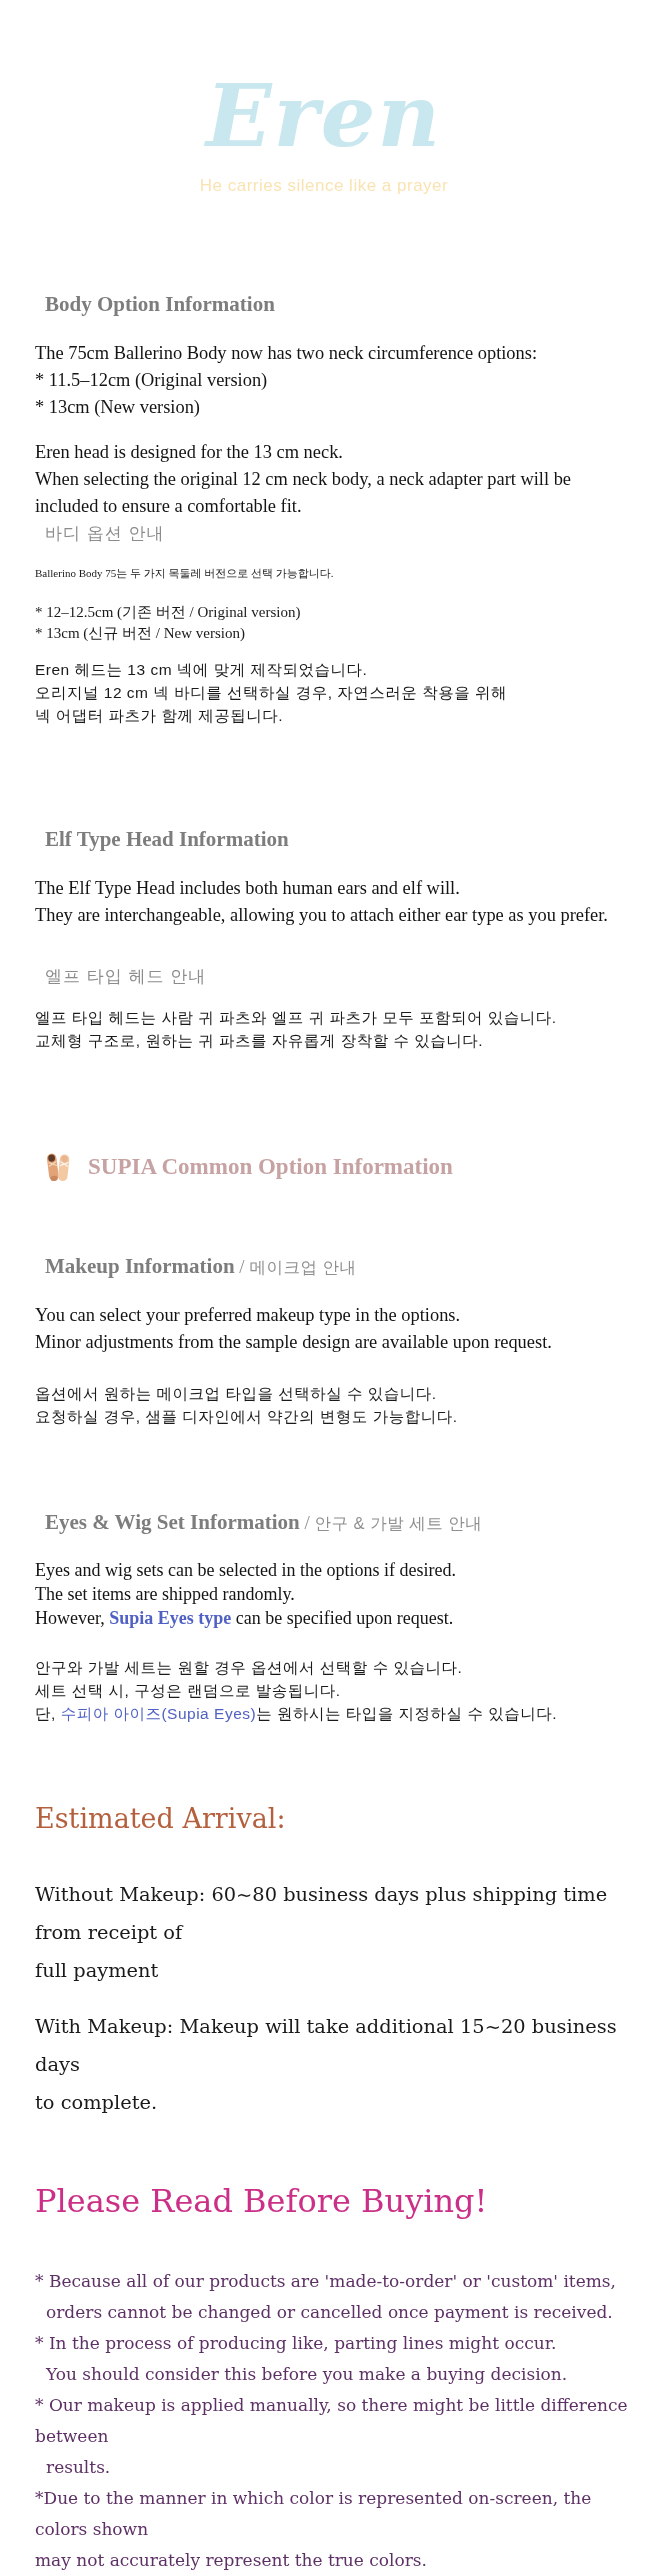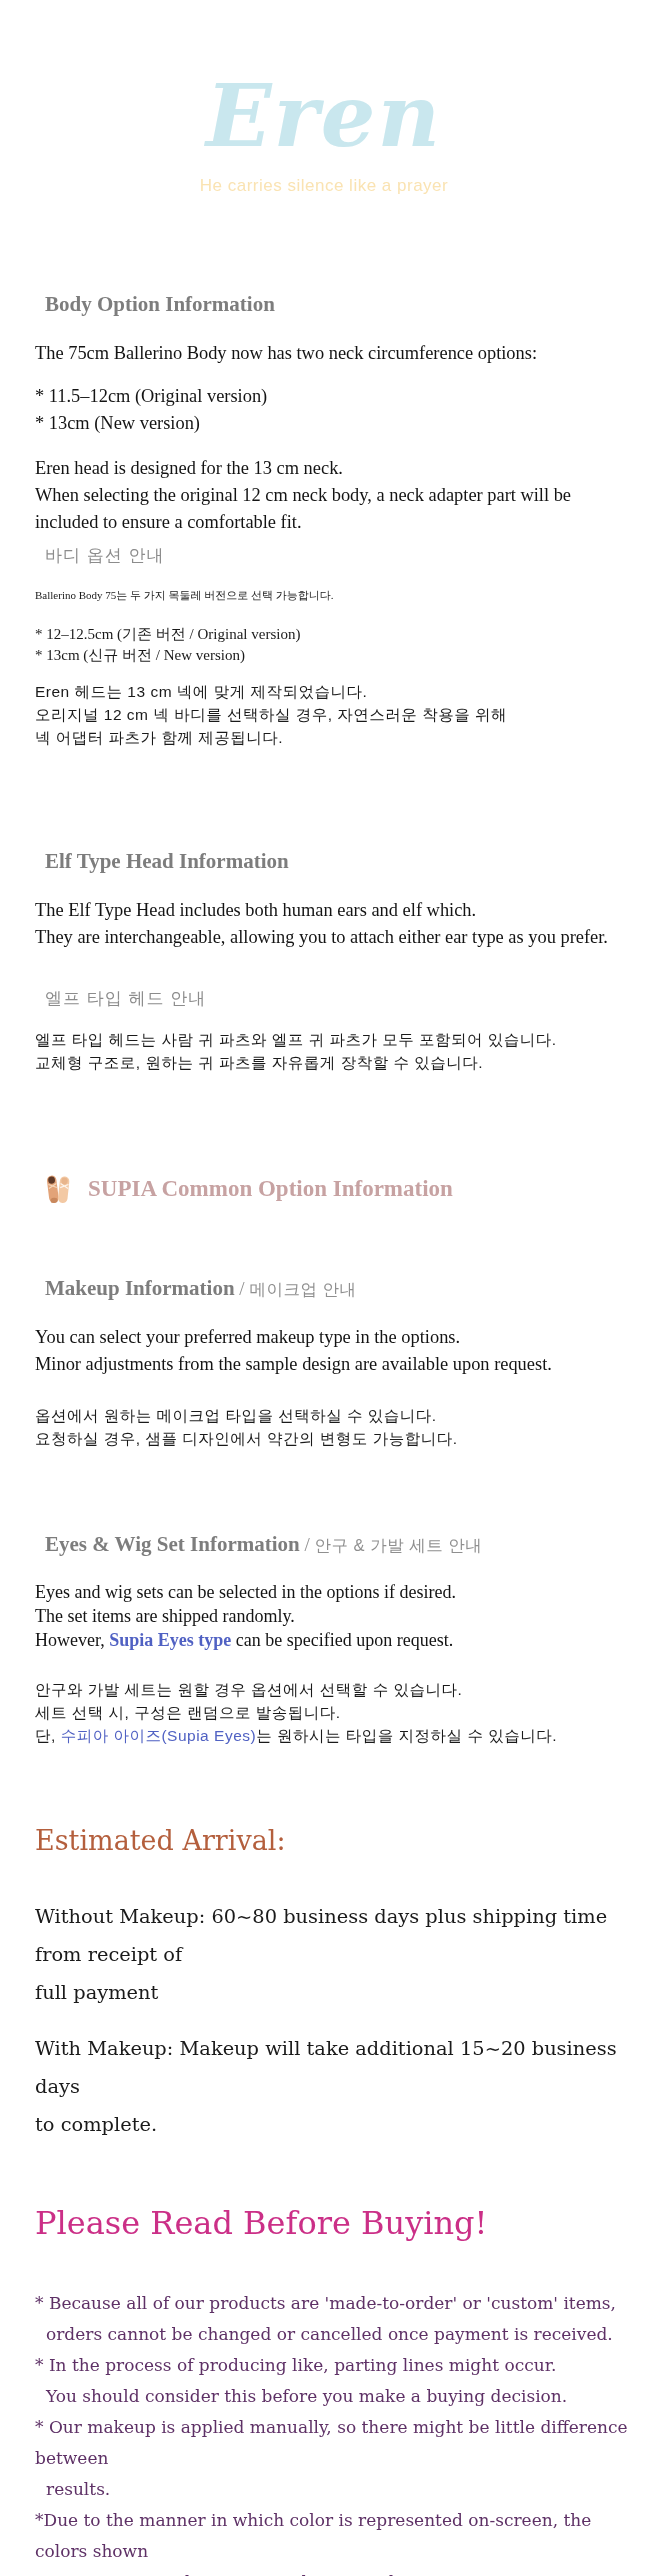--- a/index.html
+++ b/index.html
@@ -76,23 +76,23 @@
     font-family: "DejaVu Serif", serif;
     font-size: 32px; color: #cb2f87; font-weight: normal;
   }
   .warn-list { font-family: "DejaVu Serif", serif;
     font-size: 17px; line-height: 31px; color: #5e3166; }
   .warn-line.indent { padding-left: 11px; }
 
   
   .mt-heading1 { margin-top: 96px; }
   .sp-a { margin-top: 23px; }
-  .sp-b { margin-top: 16px; }
+  .sp-b { }
   .sp-c { margin-top: 18px; }
-  .sp-d { margin-top: 8px; }
+  .sp-d { margin-top: 2px; }
   .sp-e { margin-top: 14px; }
   .mt-elf { margin-top: 100px; }
   .mt-kr-h { margin-top: 36px; }
   .mt-supia { margin-top: 100px; }
   .mt-makeup { margin-top: 72px; }
   .mt-kr-block { margin-top: 26px; }
   .mt-eyeswig { margin-top: 82px; }
   .mt-arrival { margin-top: 78px; }
   .mt-arrival-p1 { margin-top: 42px; }
   .mt-arrival-p2 { margin-top: 18px; }
@@ -130,21 +130,21 @@
     <div class="p-kr sp-e">
       <div>Eren 헤드는 13 cm 넥에 맞게 제작되었습니다.</div>
       <div>오리지널 12 cm 넥 바디를 선택하실 경우, 자연스러운 착용을 위해</div>
       <div>넥 어댑터 파츠가 함께 제공됩니다.</div>
     </div>
   </div>
 
   <div class="section">
     <div class="h-en mt-elf">Elf Type Head Information</div>
     <div class="p-en sp-a">
-      <div>The Elf Type Head includes both human ears and elf which.</div>
+      <div>The Elf Type Head includes both human ears and elf will.</div>
       <div>They are interchangeable, allowing you to attach either ear type as you prefer.</div>
     </div>
     <div class="h-kr mt-kr-h">엘프 타입 헤드 안내</div>
     <div class="p-kr sp-c">
       <div>엘프 타입 헤드는 사람 귀 파츠와 엘프 귀 파츠가 모두 포함되어 있습니다.</div>
       <div>교체형 구조로, 원하는 귀 파츠를 자유롭게 장착할 수 있습니다.</div>
     </div>
   </div>
 
   <div class="section">

